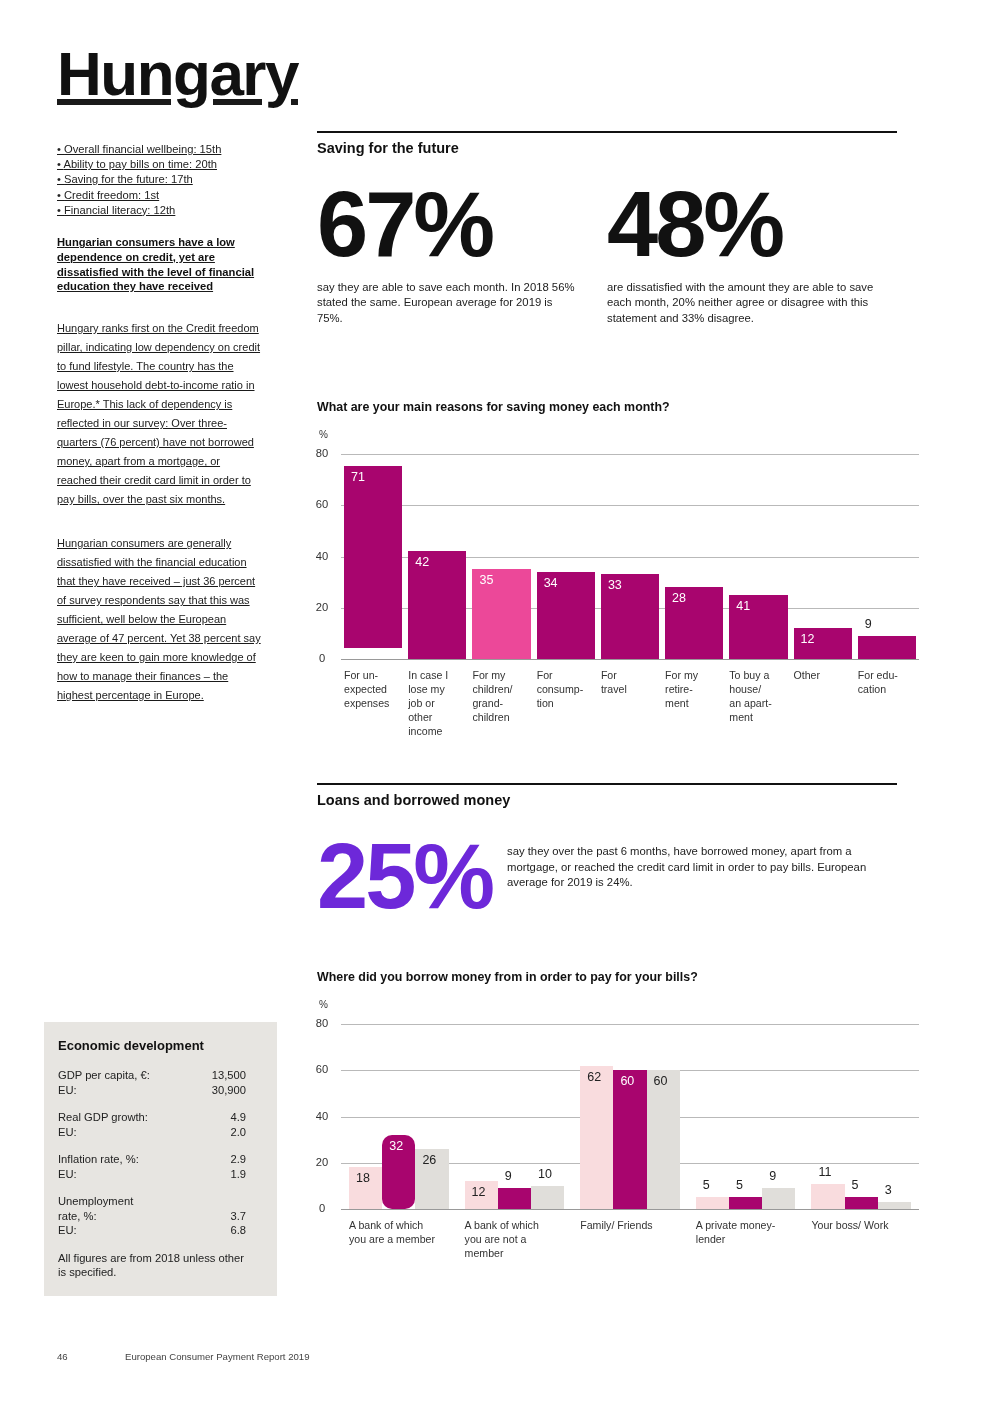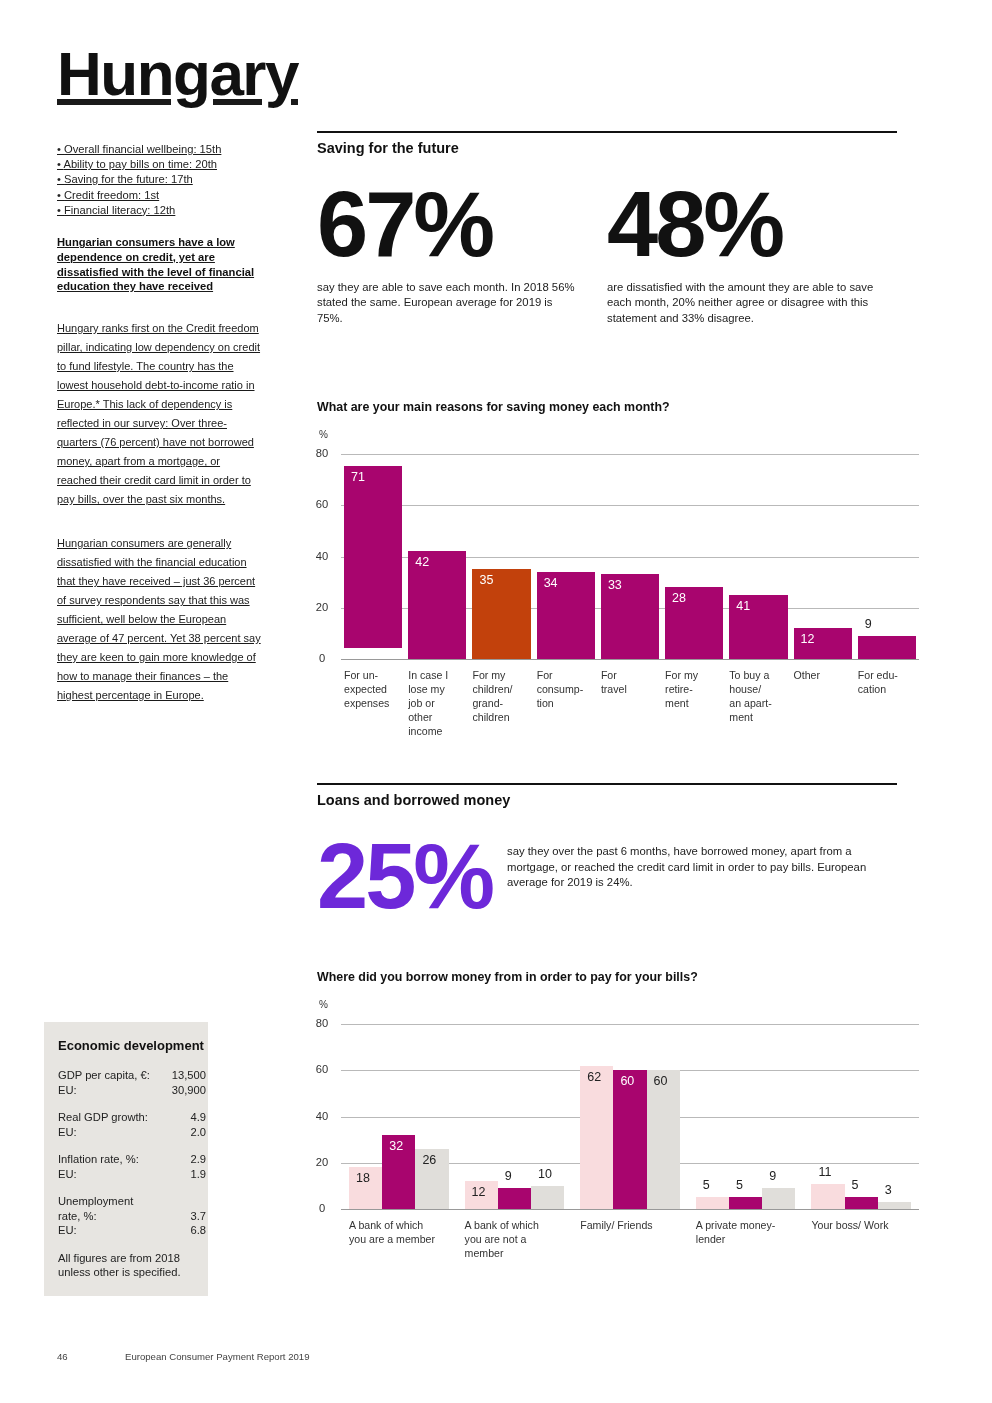--- a/index.html
+++ b/index.html
@@ -22,22 +22,22 @@
   ul.rank-list{list-style:none;margin:0;padding:0;font-size:11.2px;line-height:15.2px;color:#222;}
   ul.rank-list li{white-space:nowrap;}
   ul.rank-list li::before{content:"• ";}
   .lead-para{
     margin-top:17px;font-size:11.2px;line-height:14.8px;font-weight:bold;color:#111;
   }
   .body-para{margin-top:25px;font-size:11px;line-height:19px;color:#222;}
 
   
   .econ-box{
-    position:absolute;left:44px;top:1022px;width:164px;
-    background:#e7e5e1;padding:16px 2px 16px 14px;box-sizing:border-box;
+    position:absolute;left:44px;top:1022px;width:233px;
+    background:#e7e5e1;padding:16px 31px 16px 14px;box-sizing:border-box;
   }
   .econ-title{font-size:13px;font-weight:bold;margin:0 0 15px 0;color:#111;}
   .econ-group{margin-bottom:13px;}
   .econ-row{display:flex;justify-content:space-between;font-size:11.2px;line-height:14.5px;color:#222;}
   .econ-row .lbl{white-space:pre-line;}
   .econ-note{font-size:11.2px;line-height:14.5px;color:#222;margin-top:3px;}
 
   
   .right-col{position:absolute;left:317px;top:0;width:580px;}
   .section-rule{border-top:2px solid #111;margin-top:0;}
@@ -185,21 +185,21 @@
             <div class="gridline" style="left: 24px; top: 22px; width: 578px;"></div>
             <div class="ytick" style="left: -6px; top: 15px;">80</div>
           </div>
         <div id="c1-bars">
             <div class="bar" style="left: 27px; width: 58.2222px; height: 181.938px; top: 34px; background: rgb(168, 5, 110);">
               <span class="val val-in">71</span>
             </div>
             <div class="bar" style="left: 91.2222px; width: 58.2222px; height: 107.625px; top: 119.375px; background: rgb(168, 5, 110);">
               <span class="val val-in">42</span>
             </div>
-            <div class="bar" style="left: 155.444px; width: 58.2222px; height: 89.6875px; top: 137.312px; background: #c2410c;">
+            <div class="bar" style="left: 155.444px; width: 58.2222px; height: 89.6875px; top: 137.312px; background: #ec4899;">
               <span class="val val-in">35</span>
             </div>
             <div class="bar" style="left: 219.667px; width: 58.2222px; height: 87.125px; top: 139.875px; background: rgb(168, 5, 110);">
               <span class="val val-in">34</span>
             </div>
             <div class="bar" style="left: 283.889px; width: 58.2222px; height: 84.5625px; top: 142.438px; background: rgb(168, 5, 110);">
               <span class="val val-in">33</span>
             </div>
             <div class="bar" style="left: 348.111px; width: 58.2222px; height: 71.75px; top: 155.25px; background: rgb(168, 5, 110);">
               <span class="val val-in">28</span>
@@ -275,21 +275,21 @@
             <div class="ytick" style="left: -6px; top: 107.5px;">40</div>
             <div class="gridline" style="left: 24px; top: 68.25px; width: 578px;"></div>
             <div class="ytick" style="left: -6px; top: 61.25px;">60</div>
             <div class="gridline" style="left: 24px; top: 22px; width: 578px;"></div>
             <div class="ytick" style="left: -6px; top: 15px;">80</div>
           </div>
         <div id="c2-bars">
             <div class="bar" style="left: 32px; width: 33.2px; height: 41.625px; top: 165.375px; background: rgb(249, 220, 222);">
               <span class="val val-out">18</span>
             </div>
-            <div class="bar" style="left: 65.2px; width: 33.2px; height: 74px; top: 133px; background: rgb(168, 5, 110);">
+            <div class="bar" style="left: 65.2px; width: 33.2px; height: 74px; top: 133px; background: rgb(168, 5, 110); border-radius: 10px;">
               <span class="val val-in">32</span>
             </div>
             <div class="bar" style="left: 98.4px; width: 33.2px; height: 60.125px; top: 146.875px; background: rgb(224, 222, 218);">
               <span class="val val-out">26</span>
             </div>
             <div class="bar" style="left: 147.6px; width: 33.2px; height: 27.75px; top: 179.25px; background: rgb(249, 220, 222);">
               <span class="val val-out">12</span>
             </div>
             <div class="bar" style="left: 180.8px; width: 33.2px; height: 20.8125px; top: 186.188px; background: rgb(168, 5, 110);">
               <span class="val val-out above">9</span>

